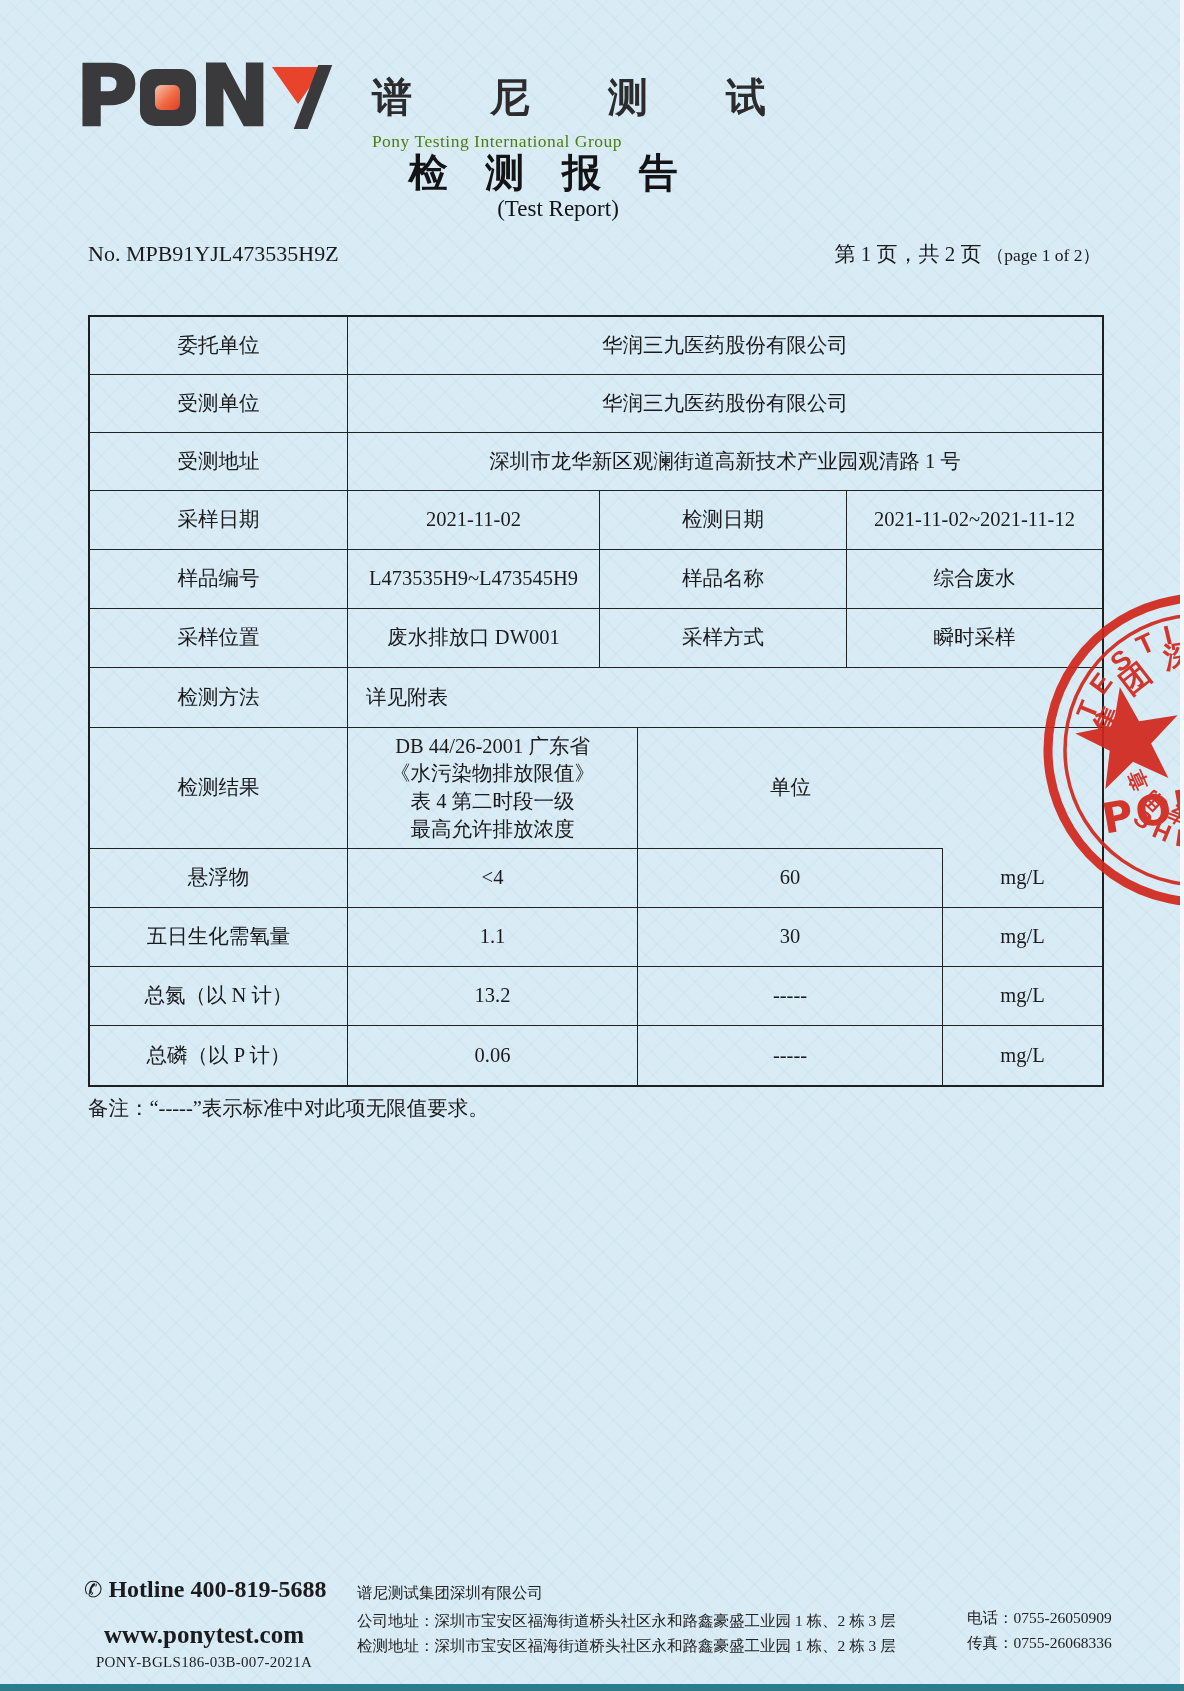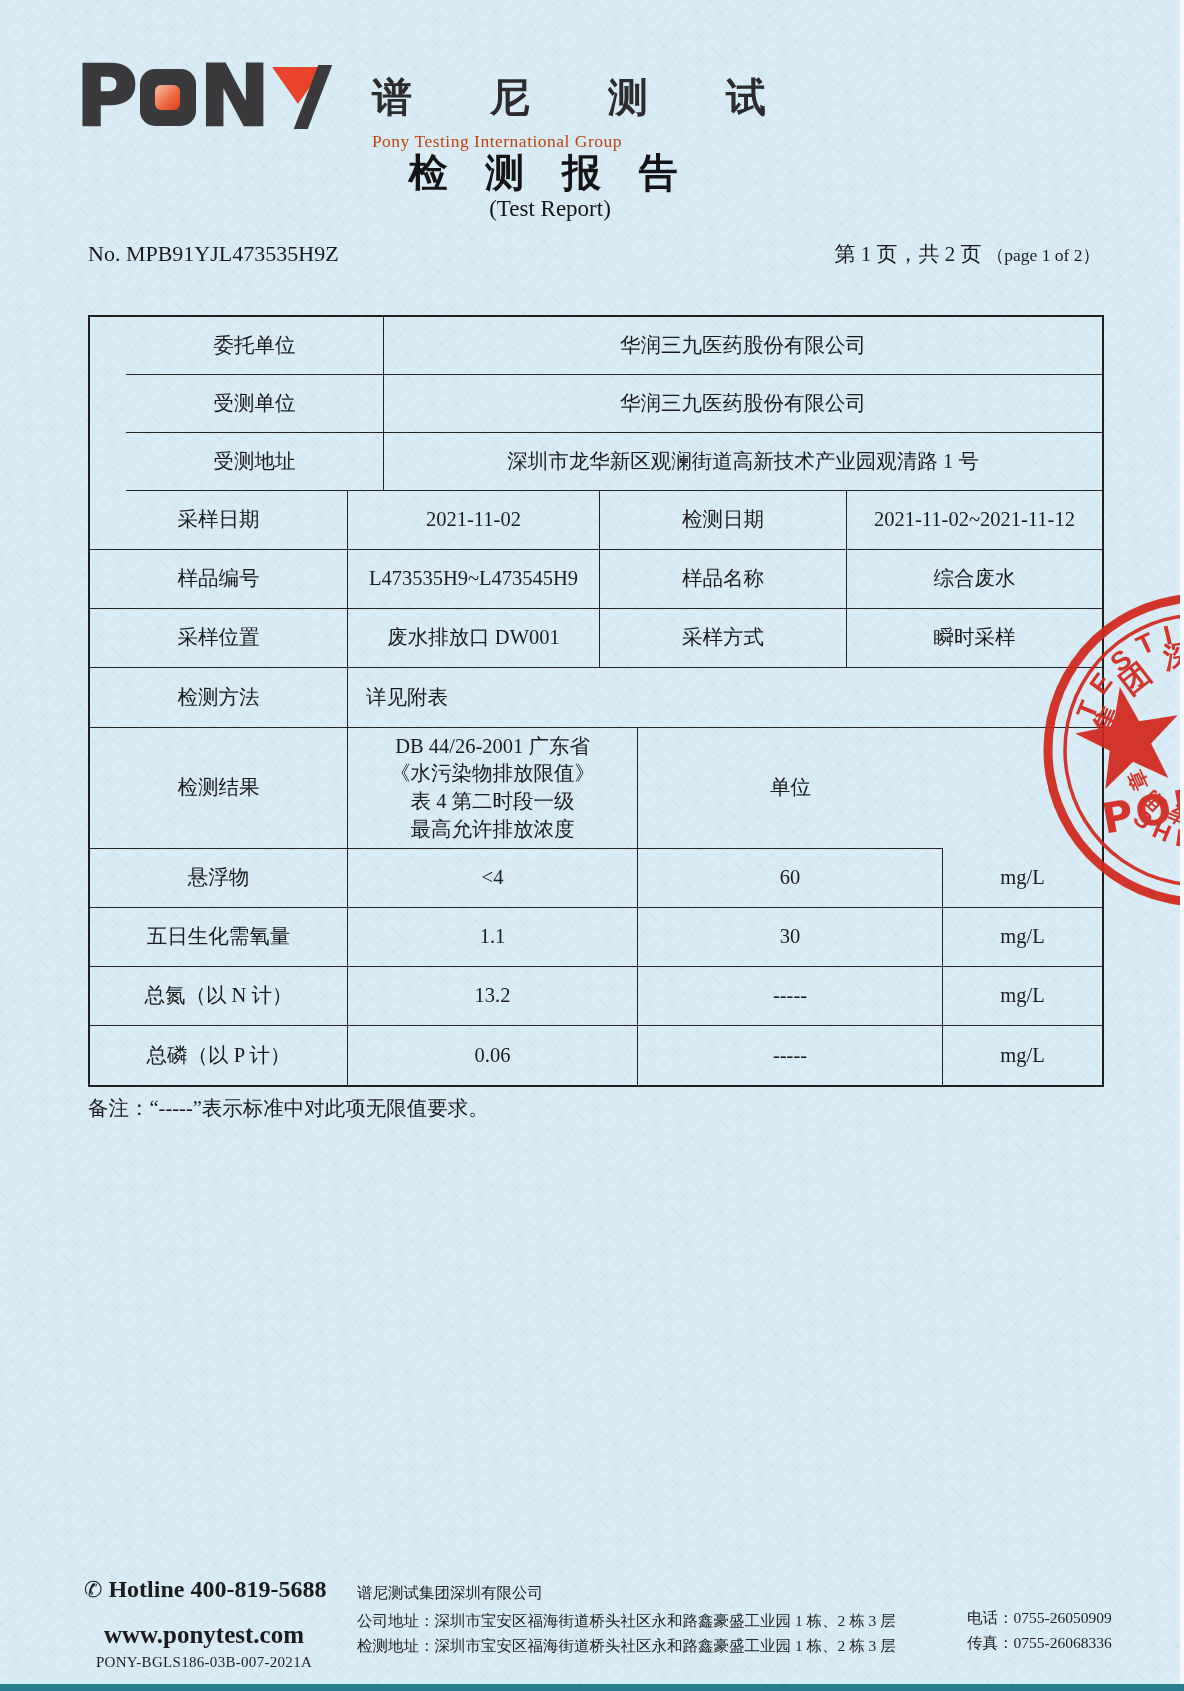--- a/index.html
+++ b/index.html
@@ -32,26 +32,26 @@
   .logo-o-core{width:25px;height:25px;border-radius:6px;
     background:linear-gradient(135deg,#f9c5b0 0%,#ef6a44 55%,#e23a22 100%);}
   .logo-y{position:relative;width:62px;height:66px;margin-left:6px;}
   .logo-y-tri{position:absolute;left:0;top:3px;width:0;height:0;
     border-left:26px solid transparent;border-right:26px solid transparent;
     border-top:37px solid #e8432b;}
   .logo-y-stem{position:absolute;left:34px;top:1px;width:14px;height:64px;
     background:#3a3a3c;transform:skewX(-21deg);}
   .logo-cn-block{margin-left:38px;padding-top:6px;}
   .logo-cn{font-weight:bold;font-size:40px;letter-spacing:34px;color:#2c2c2e;white-space:nowrap;}
-  .logo-sub{font-size:17.5px;color:#c2410c;margin-top:6px;letter-spacing:0.5px;}
+  .logo-sub{font-size:17.5px;color:#4d7c0f;margin-top:6px;letter-spacing:0.5px;}
 
   
   .doc-title{left:0;top:146px;width:1100px;text-align:center;
     font-size:39px;font-weight:bold;letter-spacing:14px;color:#141416;}
-  .doc-subtitle{left:0;top:196px;width:1100px;text-align:center;font-size:23px;color:#141416;}
+  .doc-subtitle{left:8px;top:196px;width:1100px;text-align:center;font-size:23px;color:#141416;}
 
   
   .no-line{left:88px;top:240px;width:1012px;display:flex;justify-content:space-between;align-items:baseline;text-align:center;}
   .report-no{font-size:22px;}
   .page-info{font-size:21px;}
   .page-info .en{font-size:17.5px;}
 
   
   .report-table{left:88px;top:315px;width:1012px;border:2px solid #1f1f20;background:transparent;}
   .trow{display:grid;}
@@ -60,21 +60,21 @@
   .g4b{grid-template-columns:258px 290px 305px 1fr;}
   .cell{
     border-right:1.5px solid #222;border-bottom:1.5px solid #222;
     display:flex;align-items:center;justify-content:center;
     font-size:20.5px;text-align:center;padding:4px 6px;box-sizing:border-box;
     line-height:1.35;
   }
   .cell.last{border-right:none;}
   .trow.bottom .cell{border-bottom:none;}
   .cell.left-al{justify-content:flex-start;padding-left:18px;text-align:right;}
-  .h58{height:58px;margin-left:36px;} .h59{height:59px;} .h60{height:60px;} .h121{height:121px;}
+  .h58{height:58px;} .h59{height:59px;} .h60{height:60px;} .h121{height:121px;}
   .std-lines span{display:block;}
 
   
   .note-line{left:88px;top:1094px;font-size:20.5px;}
 
   
   .stamp{left:1028px;top:578px;width:156px;height:344px;overflow:hidden;opacity:0.92;}
   .stamp svg{position:absolute;left:0;top:0;}
 
   

